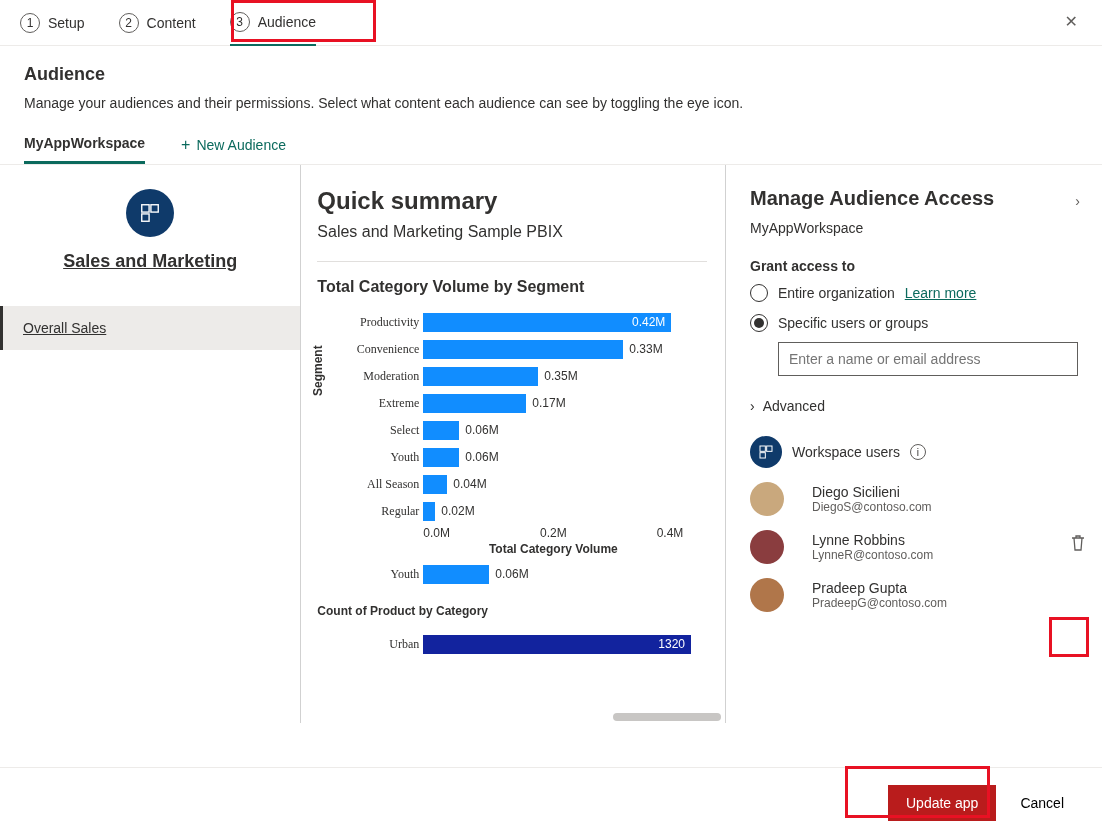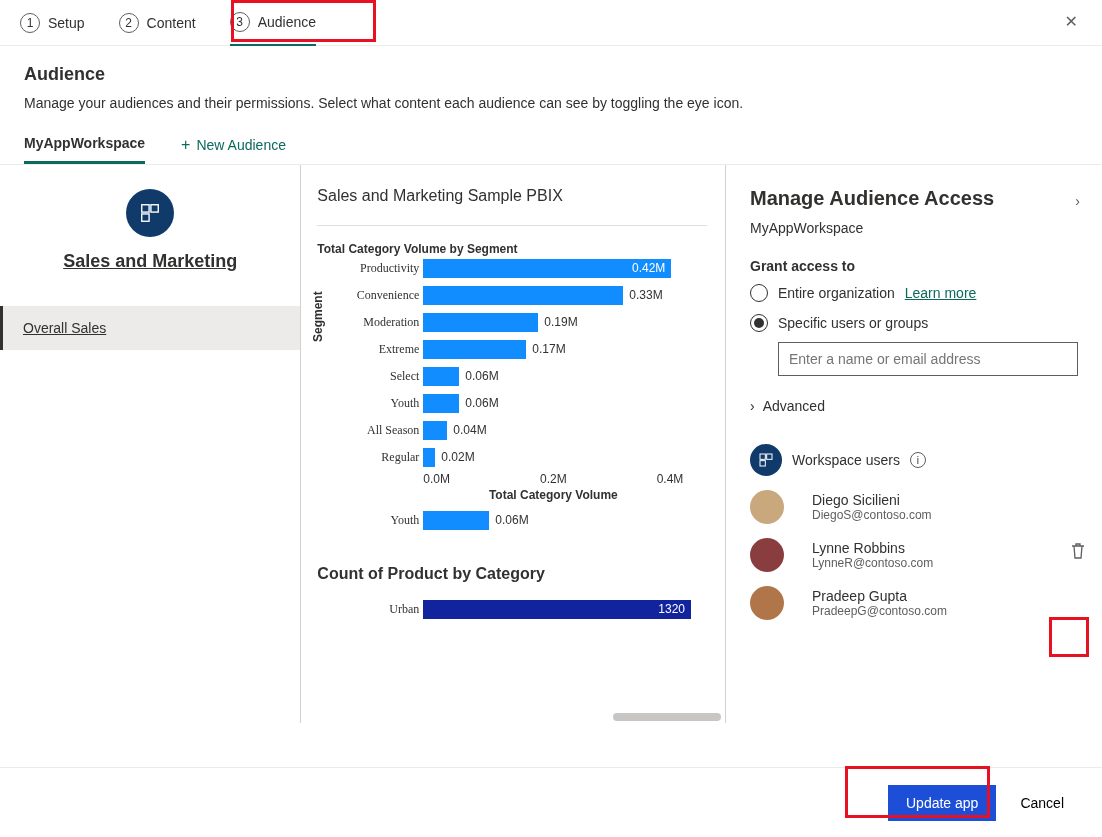--- a/index.html
+++ b/index.html
@@ -29,58 +29,58 @@
   .left-col .ws-badge { align-self: center; width: 48px; height: 48px; border-radius: 50%; background: #0f3a6a; display: flex; align-items: center; justify-content: center; margin-bottom: 14px; }
   .left-col .ws-title { text-align: center; font-weight: 600; font-size: 18px; margin-bottom: 34px; }
   .nav-item { height: 44px; display: flex; align-items: center; padding-left: 20px; font-size: 14px; cursor: pointer; }
   .nav-item.active { background: #edebe9; border-left: 3px solid #323130; }
 
   .preview-col { width: 428px; border-left: 1px solid #d1d1d1; border-right: 1px solid #d1d1d1; position: relative; overflow: hidden; }
   .preview-inner { padding: 22px 18px 6px 16px; }
   .preview-inner h2 { font-size: 24px; font-weight: 600; margin-bottom: 8px; }
   .preview-inner .sub { font-size: 16px; color: #323130; margin-bottom: 20px; }
   .chart-card { border-top: 1px solid #e1dfdd; padding-top: 16px; }
-  .chart-title { font-size: 12px; font-weight: 600; }
+  .chart-title { font-size: 16px; font-weight: 600; margin-bottom: 14px; }
   .hbar-chart { position: relative; padding-left: 106px; padding-right: 16px; }
   .hbar-row { height: 24px; display: flex; align-items: center; margin-bottom: 3px; position: relative; }
   .hbar-row .lbl { position: absolute; left: -104px; width: 100px; text-align: right; font-size: 12px; color: #323130; font-family: Liberation Serif, serif; }
   .hbar-row .bar { height: 19px; background: #118dff; }
   .hbar-row .val { font-size: 12px; margin-left: 6px; color: #323130; }
   .hbar-row .val.inside { position: absolute; color: #fff; font-size: 12px; }
   .axis-label-y { position: absolute; left: -6px; top: 86px; transform: rotate(-90deg); transform-origin: left top; font-size: 12px; font-weight: 600; }
   .x-axis { display: flex; justify-content: space-between; padding-left: 0; margin-top: 2px; font-size: 12px; color: #323130; }
   .x-axis-title { text-align: center; font-size: 12px; font-weight: 600; margin-top: 2px; }
   .mini-chart { margin-top: 6px; }
-  .second-title { font-size: 16px; font-weight: 600; margin-top: 33px; margin-bottom: 14px; }
+  .second-title { font-size: 12px; font-weight: 600; margin-top: 18px; margin-bottom: 14px; }
   .hbar-dark .bar { background: #12239e; }
   .scroll-thumb { position: absolute; bottom: 2px; left: 312px; width: 108px; height: 8px; background: #c8c6c4; border-radius: 4px; }
 
   .right-col { flex: 1; padding: 22px 24px 0 24px; position: relative; }
   .right-col h3 { font-size: 20px; font-weight: 600; margin-bottom: 10px; }
   .chev-right { position: absolute; right: 22px; top: 28px; color: #605e5c; cursor: pointer; }
   .sub2 { font-size: 14px; margin-bottom: 22px; }
   .section-h { font-size: 14px; font-weight: 600; margin-bottom: 10px; }
   .radio-row { display: flex; align-items: center; gap: 10px; margin-bottom: 12px; font-size: 14px; }
   .radio { width: 18px; height: 18px; border-radius: 50%; border: 1px solid #323130; display: flex; align-items: center; justify-content: center; flex-shrink: 0; }
   .radio.selected::after { content: ""; width: 10px; height: 10px; border-radius: 50%; background: #323130; }
   .learn-more { color: #0b6a5d; text-decoration: underline; cursor: pointer; }
   .name-input { width: 300px; height: 34px; border: 1px solid #605e5c; padding: 0 10px; font-size: 14px; margin-left: 28px; margin-top: -2px; }
   .adv-row { display: flex; align-items: center; gap: 8px; margin-top: 22px; cursor: pointer; font-size: 14px; }
-  .ws-users-row { display: flex; align-items: center; gap: 10px; margin-top: 30px; font-size: 14px; }
+  .ws-users-row { display: flex; align-items: center; gap: 10px; margin-top: 22px; font-size: 14px; }
   .avatar-small { width: 32px; height: 32px; border-radius: 50%; background: #0f3a6a; display: flex; align-items: center; justify-content: center; flex-shrink: 0; }
   .info-circle { width: 16px; height: 16px; border-radius: 50%; border: 1px solid #605e5c; display: flex; align-items: center; justify-content: center; font-size: 10px; }
   .user-row { display: flex; align-items: center; gap: 28px; margin-top: 14px; position: relative; }
   .user-avatar { width: 34px; height: 34px; border-radius: 50%; background: #bfa88a; flex-shrink: 0; }
   .user-row .meta .name { font-size: 14px; }
   .user-row .meta .email { font-size: 12px; color: #605e5c; }
   .trash-btn { position: absolute; right: -8px; top: 4px; cursor: pointer; color: #605e5c; }
 
   
   .footer { position: absolute; bottom: 0; left: 0; right: 0; height: 70px; border-top: 1px solid #edebe9; display: flex; align-items: center; justify-content: flex-end; padding-right: 38px; gap: 24px; }
-  .btn-primary { background: #1d4ed8; color: #fff; border: none; padding: 10px 18px; font-size: 14px; cursor: pointer; }
+  .btn-primary { background: #b91c1c; color: #fff; border: none; padding: 10px 18px; font-size: 14px; cursor: pointer; }
   .btn-cancel { background: none; border: none; font-size: 14px; cursor: pointer; }
 
   
   .highlight-box { position: absolute; border: 3px solid #e81123; pointer-events: none; }
 
   svg { display: block; }
 </style>
 </head>
 <body>
 
@@ -122,20 +122,21 @@
           <rect x="13" y="3" width="8" height="8" fill="none" stroke="#fff" stroke-width="1.5"></rect>
           <rect x="3" y="13" width="8" height="8" fill="none" stroke="#fff" stroke-width="1.5"></rect>
         </svg>
     </div>
     <div class="ws-title">Sales and Marketing</div>
     <div class="nav-item active">Overall Sales</div>
   </div>
 
   <div class="preview-col">
     <div class="preview-inner">
+      <h2>Quick summary</h2>
       <div class="sub">Sales and Marketing Sample PBIX</div>
 
       <div class="chart-card">
         <div class="chart-title">Total Category Volume by Segment</div>
         <div class="hbar-chart" style="position:relative;">
           <span class="axis-label-y">Segment</span>
 
           <div class="hbar-row">
               <span class="lbl">Productivity</span>
               <div class="bar" style="width:248px;position:relative;">
@@ -143,21 +144,21 @@
               </div>
             </div>
           <div class="hbar-row">
               <span class="lbl">Convenience</span>
               <div class="bar" style="width:200px;"></div>
               <span class="val">0.33M</span>
             </div>
           <div class="hbar-row">
               <span class="lbl">Moderation</span>
               <div class="bar" style="width:115px;"></div>
-              <span class="val">0.19M</span>
+              <span class="val">0.35M</span>
             </div>
           <div class="hbar-row">
               <span class="lbl">Extreme</span>
               <div class="bar" style="width:103px;"></div>
               <span class="val">0.17M</span>
             </div>
           <div class="hbar-row">
               <span class="lbl">Select</span>
               <div class="bar" style="width:36px;"></div>
               <span class="val">0.06M</span>

